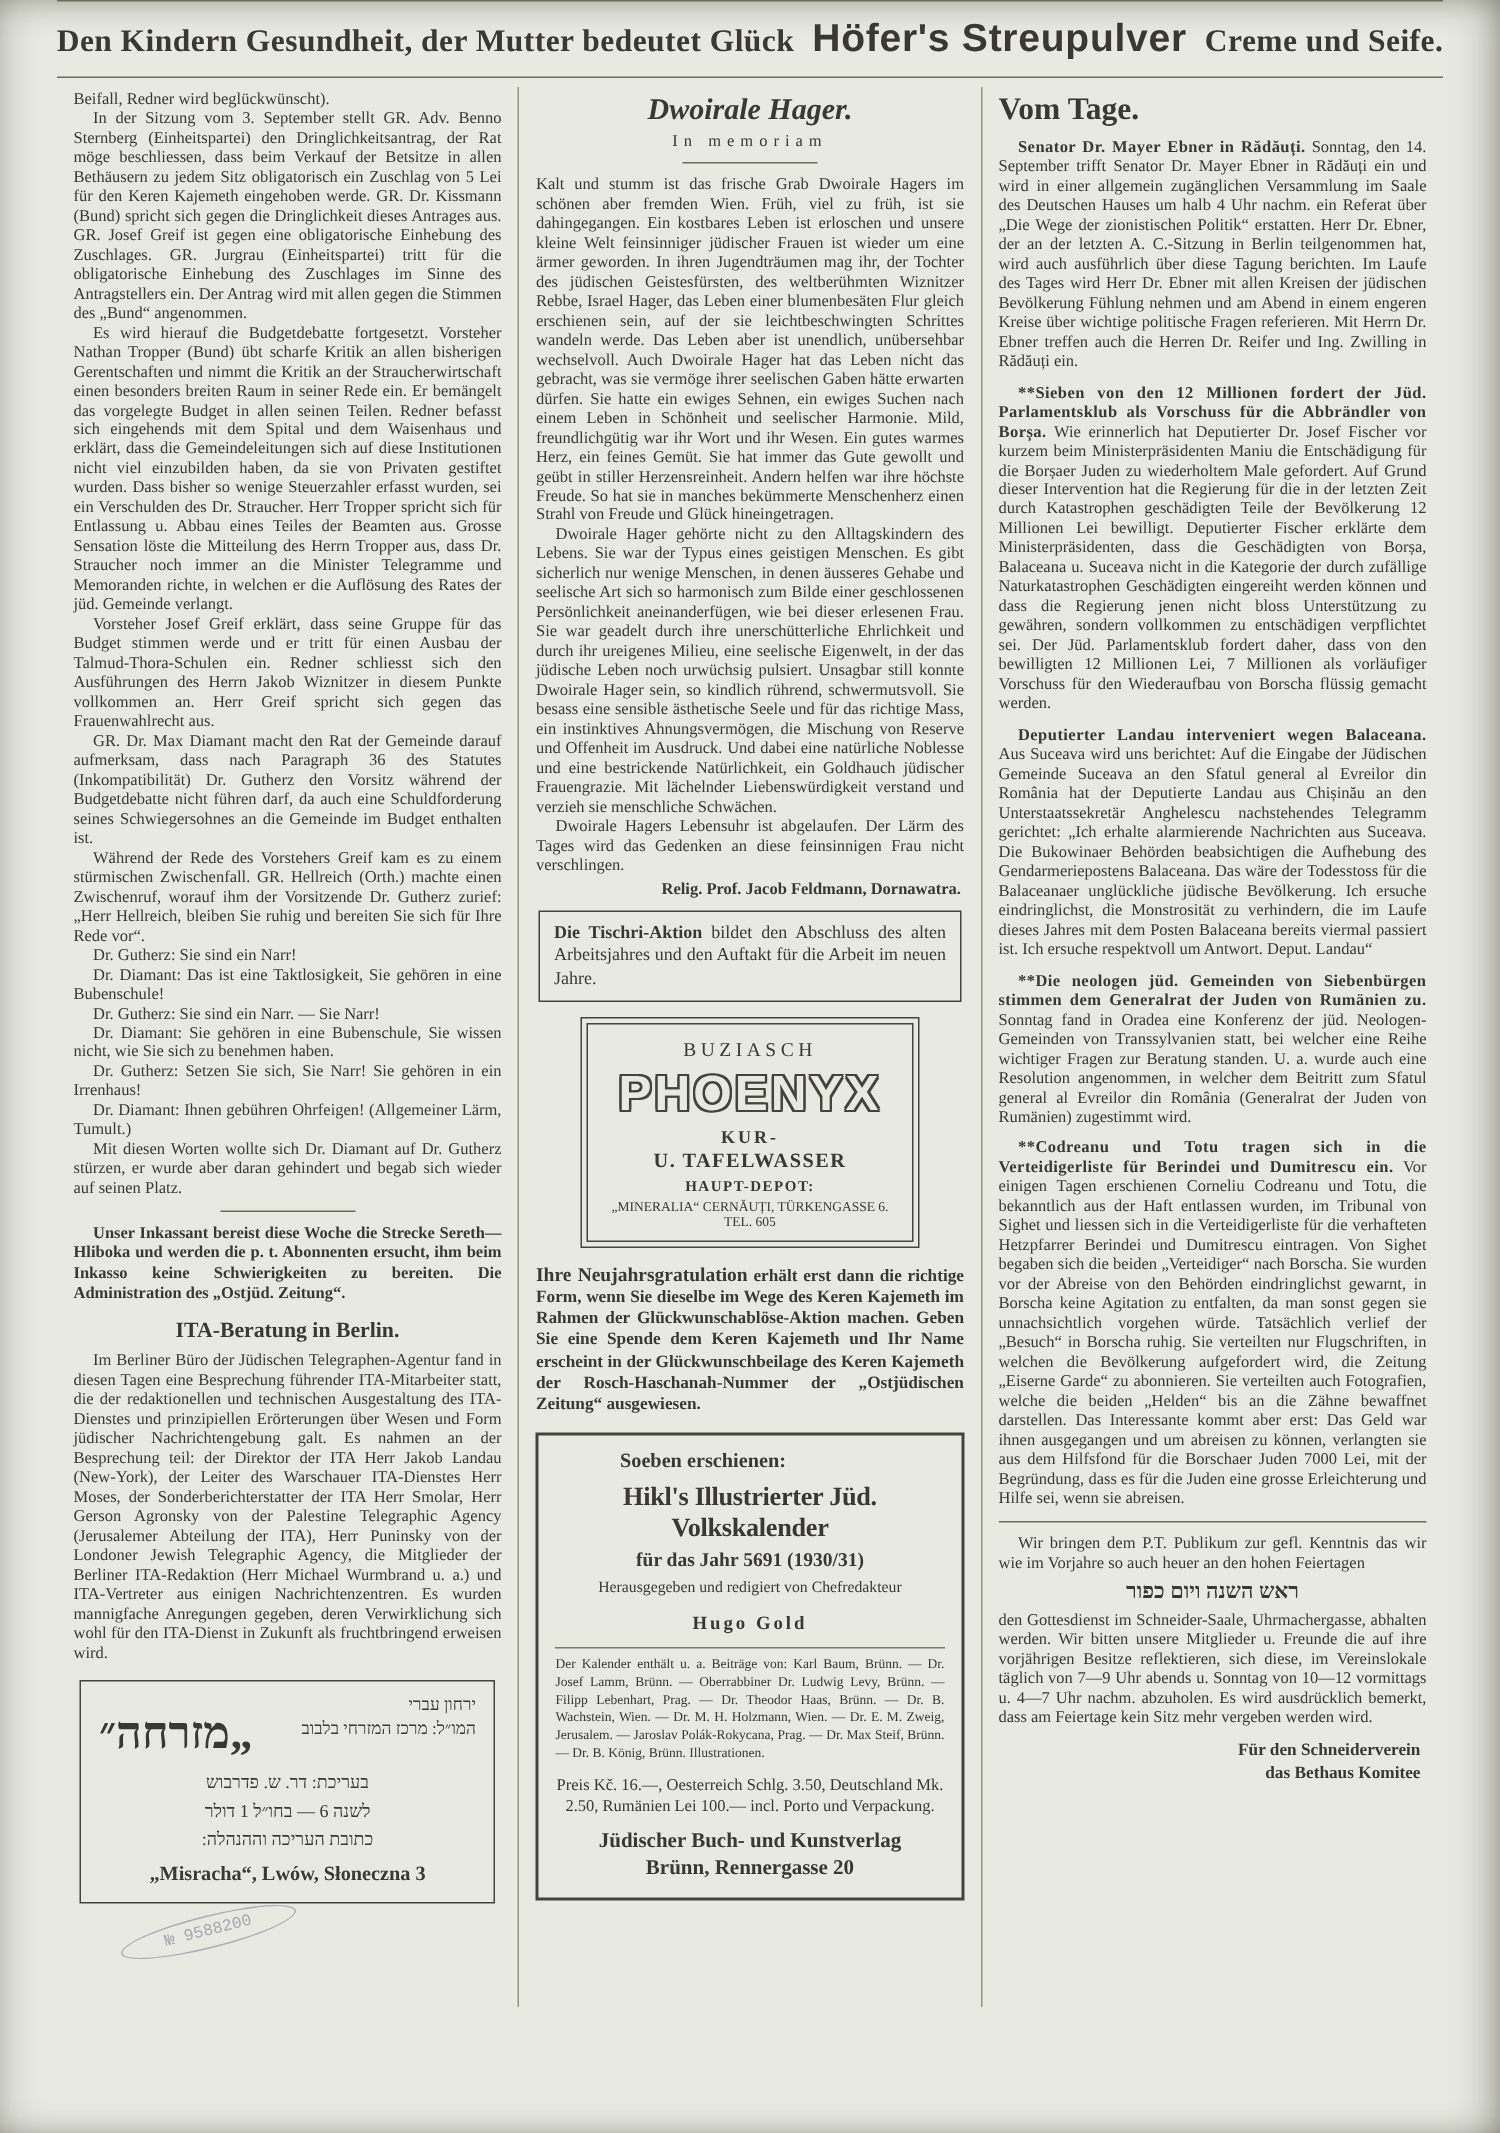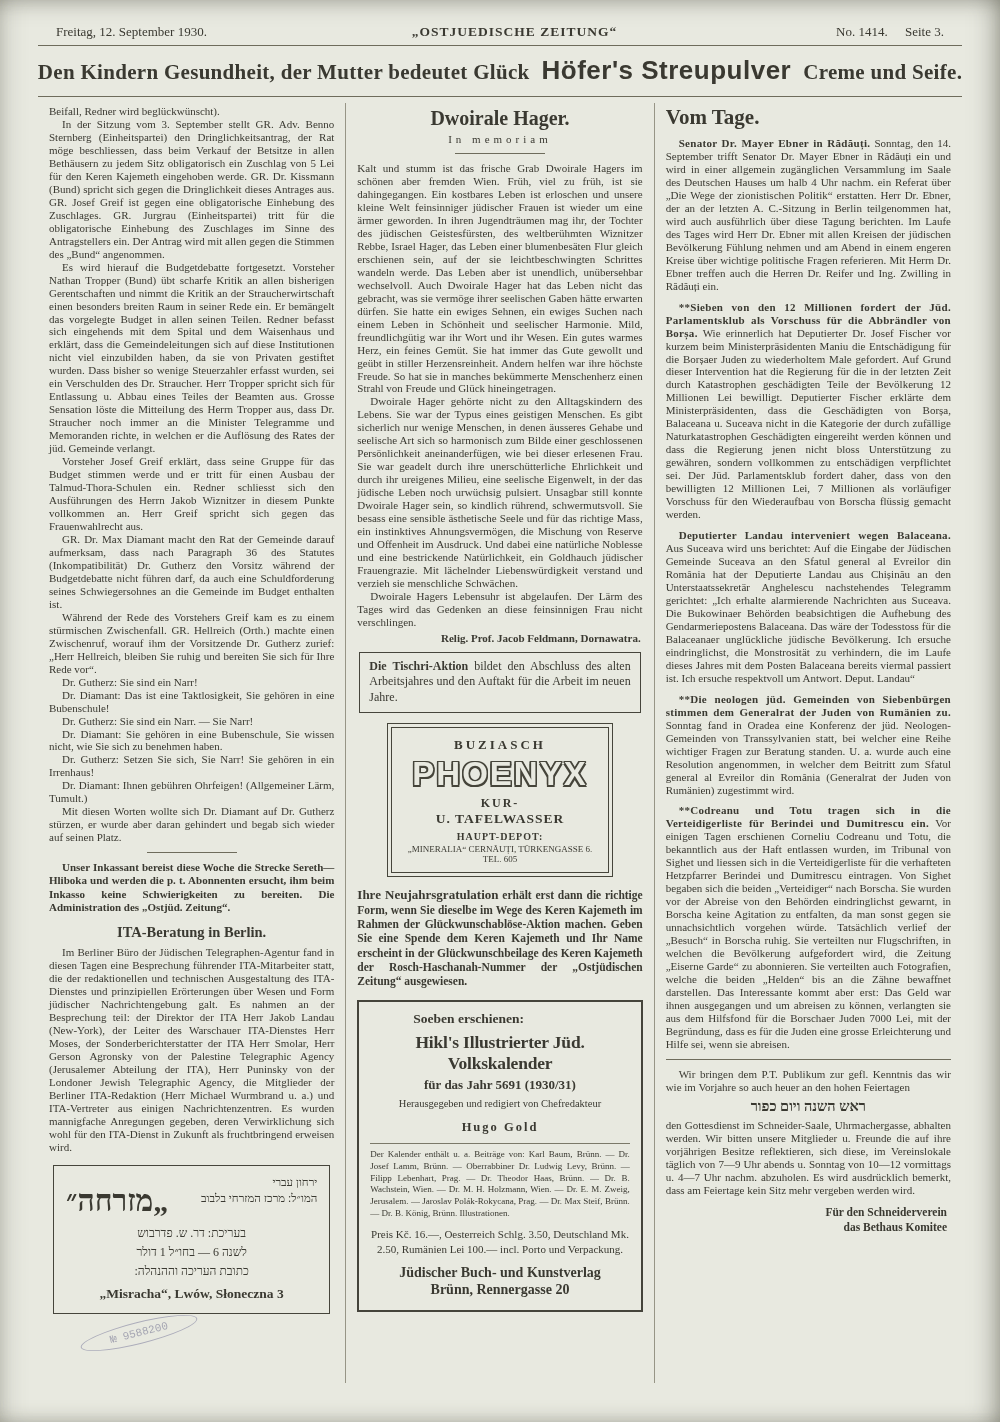--- a/index.html
+++ b/index.html
@@ -32,27 +32,27 @@
   .ita-title{text-align:center;font-size:14.5px;font-weight:bold;margin:10px 0 5px;}
   .hebrew-box{border:1.5px solid #46453b;margin:12px 4px 0;padding:9px 12px 10px;direction:rtl;font-size:12px;line-height:1.35;}
   .heb-top{display:flex;justify-content:space-between;align-items:flex-start;}
   .heb-top-right{text-align:right;font-size:11.5px;}
   .heb-title{font-size:30px;font-weight:bold;margin-top:6px;}
   .heb-line{text-align:center;margin-top:3px;}
   .heb-address{direction:ltr;text-align:center;font-weight:bold;font-size:13.5px;margin-top:5px;}
   .stamp{width:118px;margin:8px 30px 0;text-align:center;border:1.5px solid #8585a2;
     border-radius:50%;transform:rotate(-14deg);color:#777793;font-size:11px;
     padding:4px 0;opacity:.6;font-family:"Liberation Mono",monospace;}
-  .hager-title{text-align:center;font-size:20px;font-weight:bold;margin:2px 0 3px;}
+  .hager-title{text-align:center;font-size:20px;font-weight:bold;margin:2px 0 3px;font-style:italic;}
   .hager-sub{text-align:center;font-size:11px;letter-spacing:4px;margin:0 0 2px;}
   .sig{text-align:right;font-size:11px;font-weight:bold;margin:3px 2px 8px;}
   .tischri{border:1px solid #46453b;padding:6px 9px;margin:4px 2px 10px;font-size:12px;line-height:1.3;text-align:justify;}
   .phoenyx-outer{border:1px solid #46453b;padding:3px;margin:2px 30px 10px;}
   .phoenyx{border:1px solid #46453b;text-align:center;padding:9px 6px 8px;}
-  .ph-line1{font-size:13px;font-weight:bold;letter-spacing:3px;}
+  .ph-line1{font-size:13px;font-weight:normal;letter-spacing:3px;}
   .ph-brand{font-size:33px;font-weight:bold;letter-spacing:2px;margin:2px 0 3px;
     font-family:"Liberation Sans",sans-serif;color:#e8e9e0;
     text-shadow:-1.5px -1.5px 0 #45443a,1.5px -1.5px 0 #45443a,-1.5px 1.5px 0 #45443a,
       1.5px 1.5px 0 #45443a,0 -1.5px 0 #45443a,0 1.5px 0 #45443a,-1.5px 0 0 #45443a,1.5px 0 0 #45443a;}
   .ph-line2{font-size:12px;font-weight:bold;letter-spacing:2px;}
   .ph-line3{font-size:13.5px;font-weight:bold;letter-spacing:1px;}
   .ph-line4{font-size:10px;font-weight:bold;margin-top:4px;letter-spacing:1px;}
   .ph-line5{font-size:9px;margin-top:2px;}
   .ph-line6{font-size:9px;}
   .neujahr{font-weight:bold;font-size:11.5px;line-height:1.24;text-align:justify;margin:2px 0 12px;}
@@ -72,28 +72,20 @@
   .col-rule{height:1px;background:#6e6c5c;margin:8px 0;}
   .kund-title{text-align:center;font-size:16.5px;font-weight:bold;margin:4px 0 7px;}
   .kund-heb{text-align:center;font-size:14.5px;font-weight:bold;margin:4px 0;}
   .kund-sig{text-align:right;font-weight:bold;font-size:11.5px;line-height:1.3;margin:8px 4px 0;}
 </style>
 </head>
 <body>
 
 <div class="page">
 
-  <div class="masthead">
-    <span>Freitag, 12. September 1930.</span>
-    <span class="mast-title">„OSTJUEDISCHE ZEITUNG“</span>
-    <span class="mast-right">
-      <span>No. 1414.</span>
-      <span>Seite 3.</span>
-    </span>
-  </div>
   <div class="rule"></div>
 
   <div class="banner">
     <span class="fraktur">Den Kindern Gesundheit, der Mutter bedeutet Glück</span>
     <span class="brand">Höfer's Streupulver</span>
     <span class="fraktur">Creme und Seife.</span>
   </div>
   <div class="rule"></div>
 
   <div class="columns">

